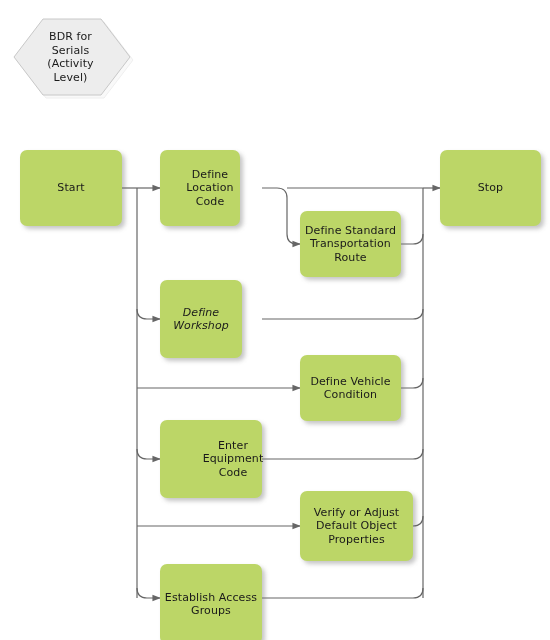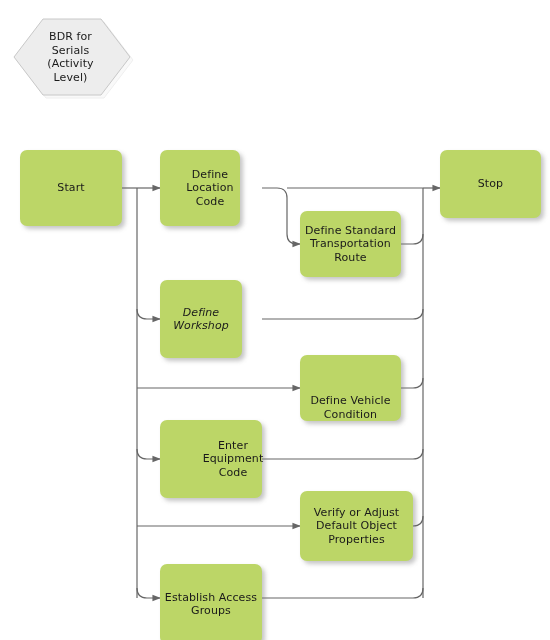--- a/index.html
+++ b/index.html
@@ -151,38 +151,38 @@
     <span>Define Standard
 Transportation
 Route</span>
   </div>
 
   <div class="node proc" style="left:160px; top:272px; width:82px; height:78px;font-style:italic;">
     <span>Define
 Workshop</span>
   </div>
 
-  <div class="node proc" style="left:300px; top:347px; width:101px; height:66px;align-items:flex-end;">
+  <div class="node proc" style="left:300px; top:347px; width:101px; height:66px;">
     <span>Define Vehicle
 Condition</span>
   </div>
 
   <div class="node proc" style="left:160px; top:412px; width:102px; height:78px;padding-left:44px;">
     <span>Enter Equipment
 Code</span>
   </div>
 
   <div class="node proc" style="left:300px; top:483px; width:113px; height:70px;">
     <span>Verify or Adjust
 Default Object
 Properties</span>
   </div>
 
   <div class="node proc" style="left:160px; top:556px; width:102px; height:80px;">
     <span>Establish Access
 Groups</span>
   </div>
 
-  <div class="node proc" style="left:440px; top:142px; width:101px; height:68px;">
+  <div class="node proc" style="left:440px; top:142px; width:101px; height:76px;">
     <span>Stop</span>
   </div>
 
 </div>
 
 </body></html>

